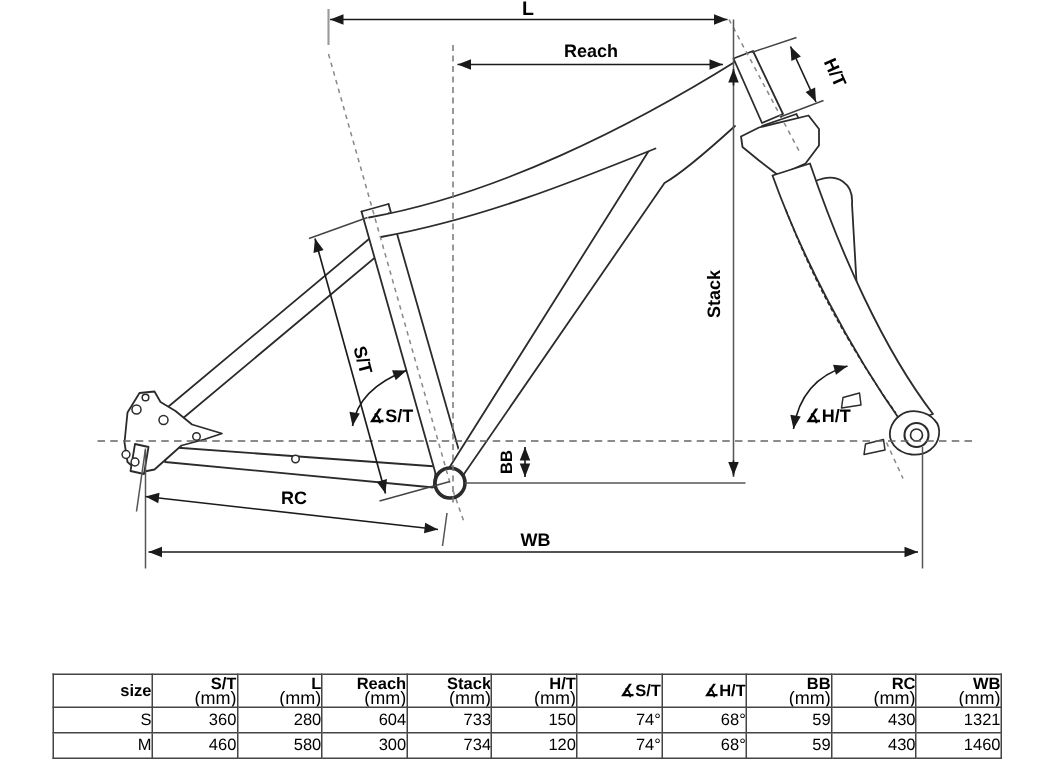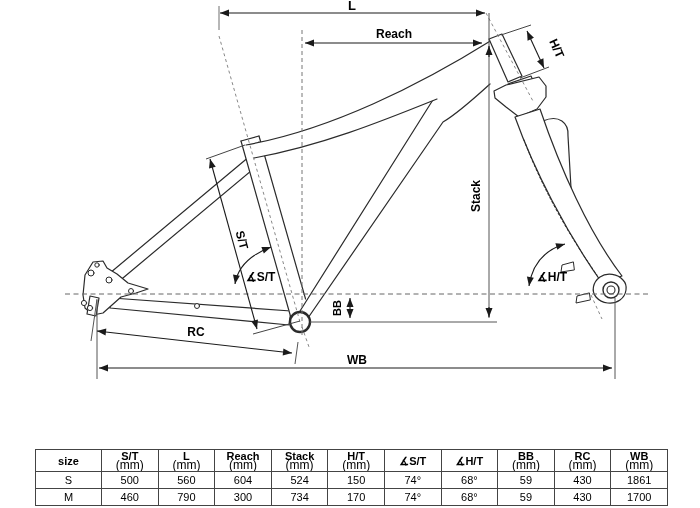--- a/index.html
+++ b/index.html
@@ -5,21 +5,21 @@
   html,body{margin:0;padding:0;background:#fff;}
   #stage{position:relative;width:700px;height:508px;background:#fff;overflow:hidden;
          font-family:"Liberation Sans",sans-serif;}
   #diagram-wrap{position:absolute;left:0;top:0;width:700px;height:440px;}
   svg text{fill:#000;font-family:"Liberation Sans",sans-serif;font-weight:bold;}
 
   
   #geo-table-wrap{position:absolute;left:35px;top:449px;width:633px;}
   table.geo{border-collapse:collapse;table-layout:fixed;width:633px;background:#fff;}
   table.geo th, table.geo td{
-    border:1px solid #444;text-align:center;vertical-align:middle;
+    border:1px solid #444;text-align:right;vertical-align:middle;
     padding:0;color:#000;overflow:hidden;white-space:nowrap;}
   table.geo th{height:21px;font-weight:bold;font-size:11px;line-height:10px;}
   table.geo td{height:16px;font-weight:normal;font-size:11px;}
   th .unit{font-weight:normal;font-size:12px;line-height:9px;}
   th .unit:empty{display:none;}
 </style>
 </head>
 <body>
 
 <div id="stage">
@@ -207,41 +207,41 @@
             </th>
           <th>
               <div>WB</div>
               <div class="unit">(mm)</div>
             </th>
         </tr>
       </thead>
       <tbody>
         <tr>
           <td>S</td>
-          <td>500</td>
-          <td>560</td>
+          <td>360</td>
+          <td>280</td>
           <td>604</td>
-          <td>524</td>
+          <td>733</td>
           <td>150</td>
           <td>74°</td>
           <td>68°</td>
           <td>59</td>
           <td>430</td>
-          <td>1861</td>
+          <td>1321</td>
         </tr>
         <tr>
           <td>M</td>
           <td>460</td>
-          <td>790</td>
+          <td>580</td>
           <td>300</td>
           <td>734</td>
-          <td>170</td>
+          <td>120</td>
           <td>74°</td>
           <td>68°</td>
           <td>59</td>
           <td>430</td>
-          <td>1700</td>
+          <td>1460</td>
         </tr>
       </tbody>
     </table>
   </div>
 
 </div>
 
 </body></html>

